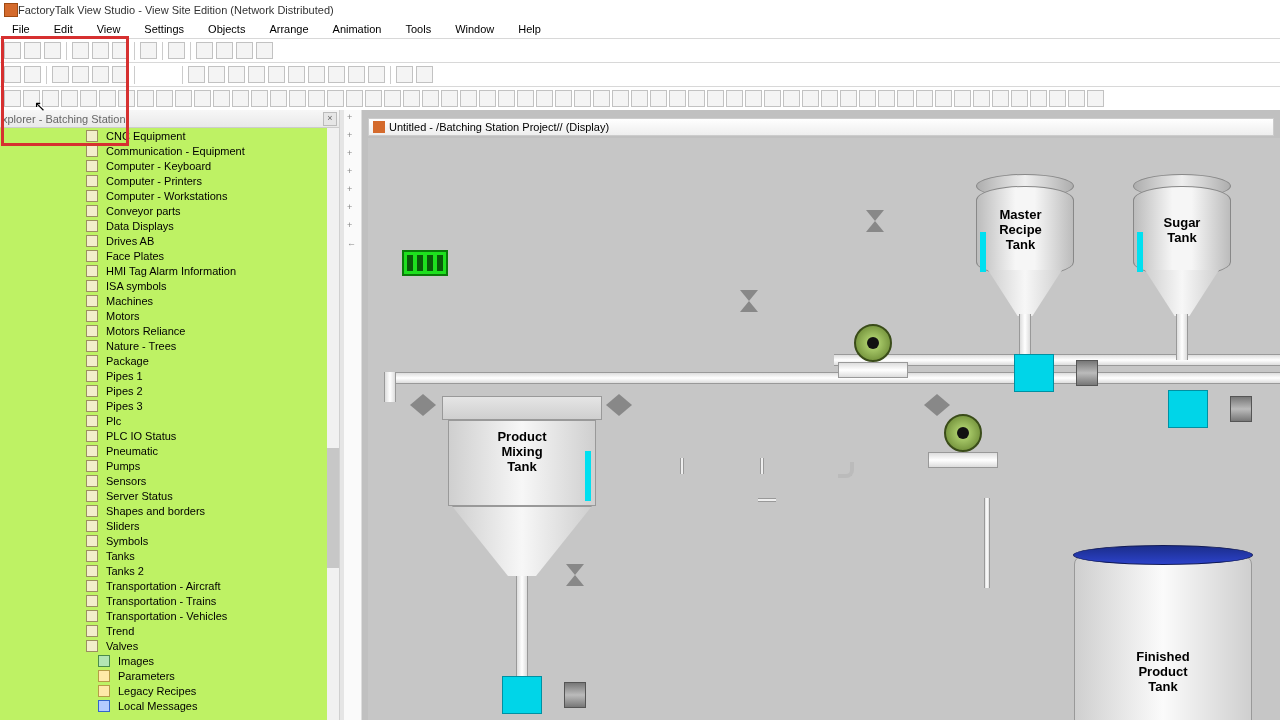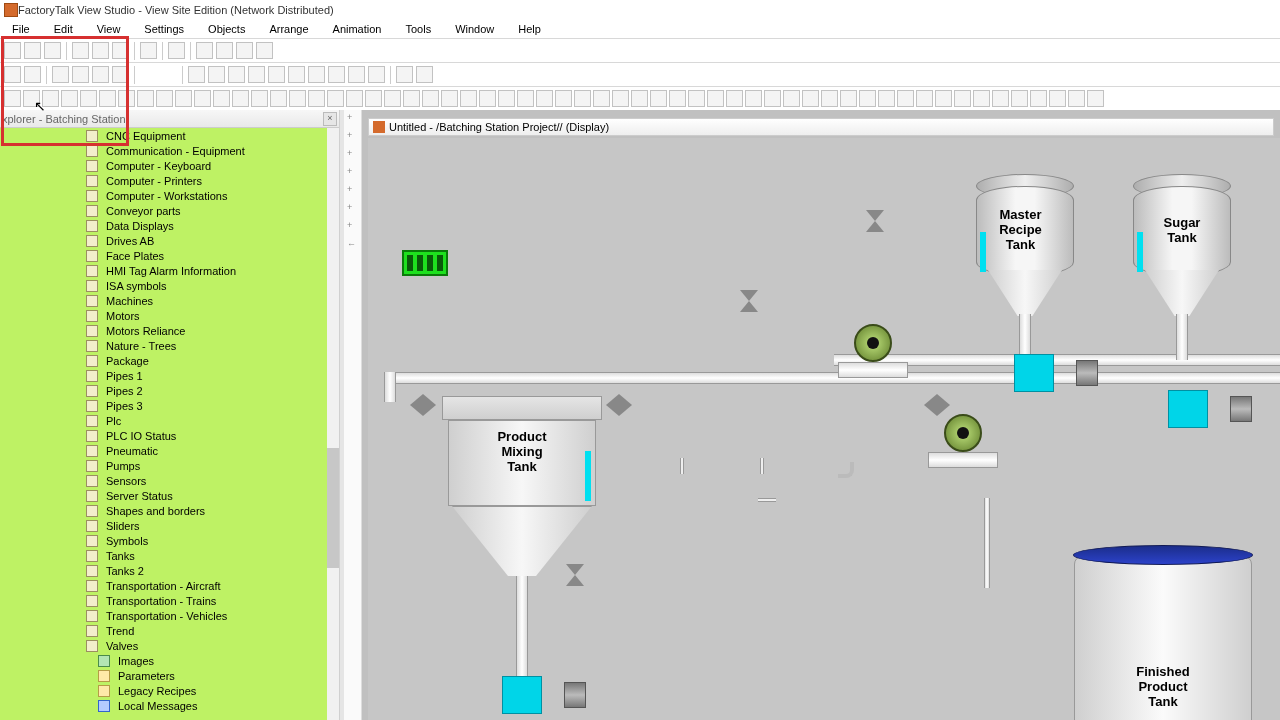--- a/index.html
+++ b/index.html
@@ -77,21 +77,21 @@
 
 .mixtank { position: absolute; width: 160px; height: 200px; }
 .mixtank .top { position: absolute; top: 0; left: 0; right: 0; height: 24px; background: linear-gradient(#e5e5e5,#cfcfcf); border: 1px solid #999; }
 .mixtank .mid { position: absolute; top: 24px; left: 6px; right: 6px; height: 86px; background: linear-gradient(90deg,#cfcfcf,#f7f7f7,#cfcfcf); border: 1px solid #999; }
 .mixtank .mid .level { position:absolute; right:4px; bottom:4px; width:6px; height:50px; background:#00e0f0; }
 .mixtank .cone { position: absolute; top: 110px; left: 10px; right: 10px; height: 70px; background: linear-gradient(90deg,#cfcfcf,#f7f7f7,#cfcfcf); clip-path: polygon(0 0, 100% 0, 60% 100%, 40% 100%); border-top: 1px solid #999; }
 .mixtank .label { position:absolute; top:34px; left:0; right:0; text-align:center; font-weight:bold; font-size:13px; line-height:1.15; }
 
 .bigtank { position: absolute; background: linear-gradient(90deg,#cfcfcf,#fbfbfb,#cfcfcf); border: 1px solid #999; border-radius: 8px 8px 4px 4px; }
 .bigtank .lid { position:absolute; top:-12px; left:-2px; right:-2px; height:20px; border-radius:50%/50%; background: linear-gradient(#1b2d8b,#2c42c9); border:1px solid #111a55; }
-.bigtank .label { position:absolute; bottom:15px; left:0; right:0; text-align:center; font-weight:bold; font-size:13px; line-height:1.15; }
+.bigtank .label { position:absolute; bottom:30px; left:0; right:0; text-align:center; font-weight:bold; font-size:13px; line-height:1.15; }
 
 .lvl-cyan { position:absolute; background:#00e0f0; }
 
 .cursor-arrow { position: absolute; top: 98px; left: 34px; font-size: 14px; color: #000; z-index: 60; pointer-events:none; }
 </style>
 </head>
 <body>
 
 <div class="title-bar">
   <span class="app-icon"></span>

